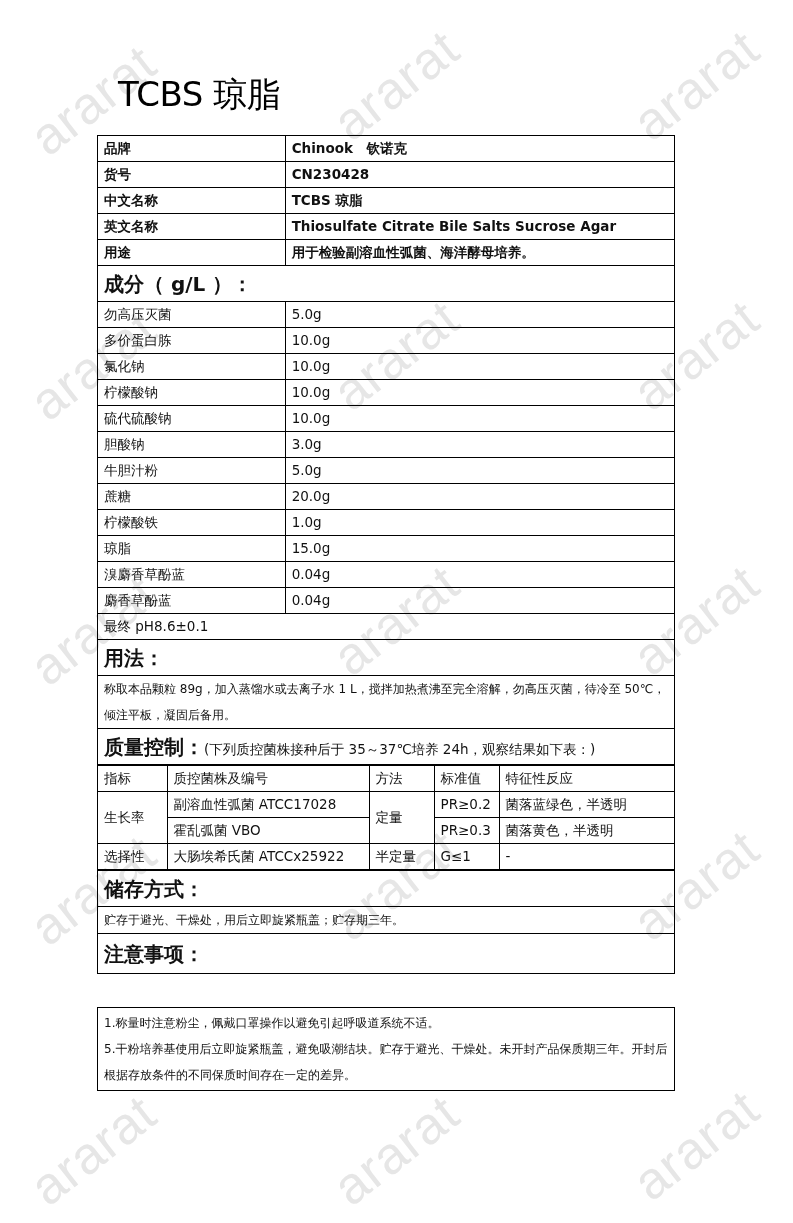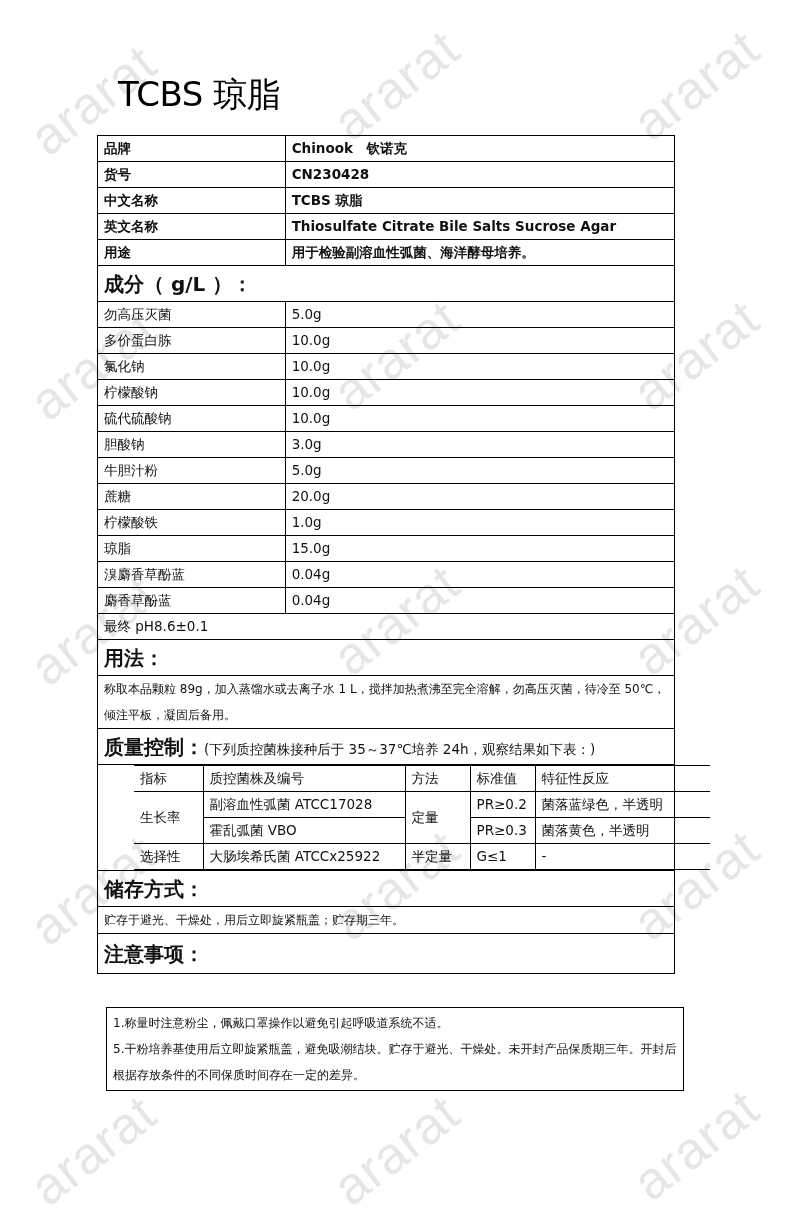--- a/index.html
+++ b/index.html
@@ -61,21 +61,21 @@
     }
     .para td {
       font-size: 12px;
       line-height: 26px;
       padding: 0 6px;
     }
 
     #tbl-main { top: 135px; }
     #tbl-main col.c1 { width: 188px; }
 
-    #tbl-notes { top: 1007px; margin-left: 9px; }
+    #tbl-notes { top: 1007px; }
   </style>
 </head>
 <body>
 
 <div class="watermark" style="left:22px; top:70px;">ararat</div>
 <div class="watermark" style="left:325px; top:55px;">ararat</div>
 <div class="watermark" style="left:625px; top:55px;">ararat</div>
 <div class="watermark" style="left:22px; top:335px;">ararat</div>
 <div class="watermark" style="left:325px; top:325px;">ararat</div>
 <div class="watermark" style="left:625px; top:325px;">ararat</div>
@@ -181,21 +181,21 @@
       <td colspan="2">称取本品颗粒 89g，加入蒸馏水或去离子水 1 L，搅拌加热煮沸至完全溶解，勿高压灭菌，待冷至 50℃，倾注平板，凝固后备用。</td>
     </tr>
 
     <tr class="section-head">
       <td colspan="2">
         <span>质量控制：</span><span class="sub">(下列质控菌株接种后于 35～37℃培养 24h，观察结果如下表：)</span>
       </td>
     </tr>
     <tr>
       <td colspan="2" style="padding:0; border:none;">
-        <table style="width:100%; border-collapse:collapse;margin-left:36px;">
+        <table style="width:100%; border-collapse:collapse;">
           <colgroup>
             <col style="width:69px">
             <col style="width:202px">
             <col style="width:65px">
             <col style="width:65px">
             <col>
           </colgroup>
           <tbody>
               <tr class="row-26">
             <td style="border-left:none;">指标</td>

